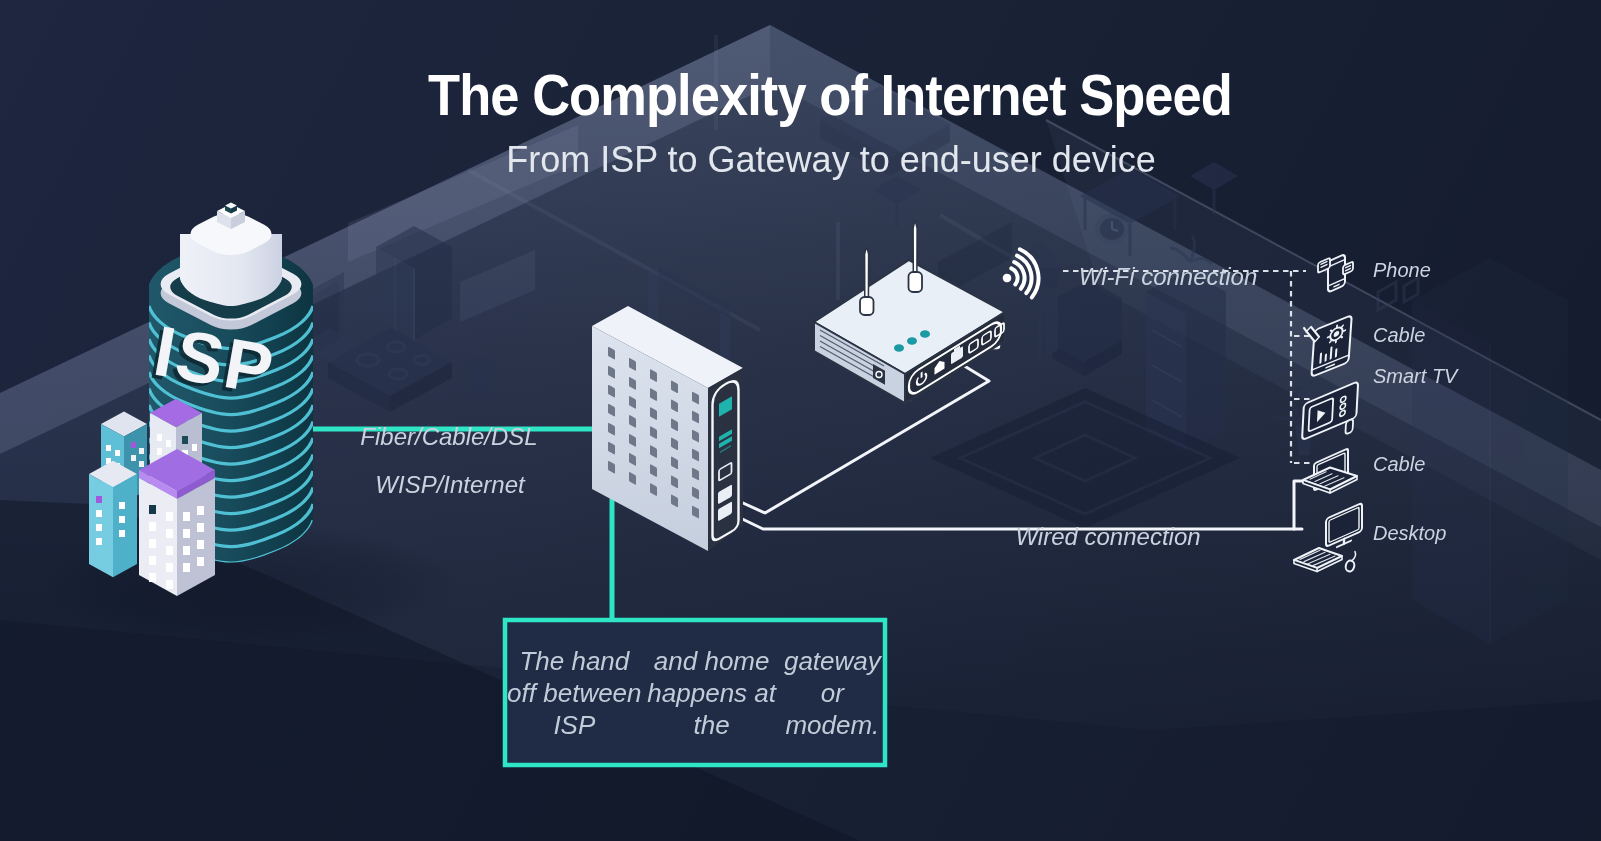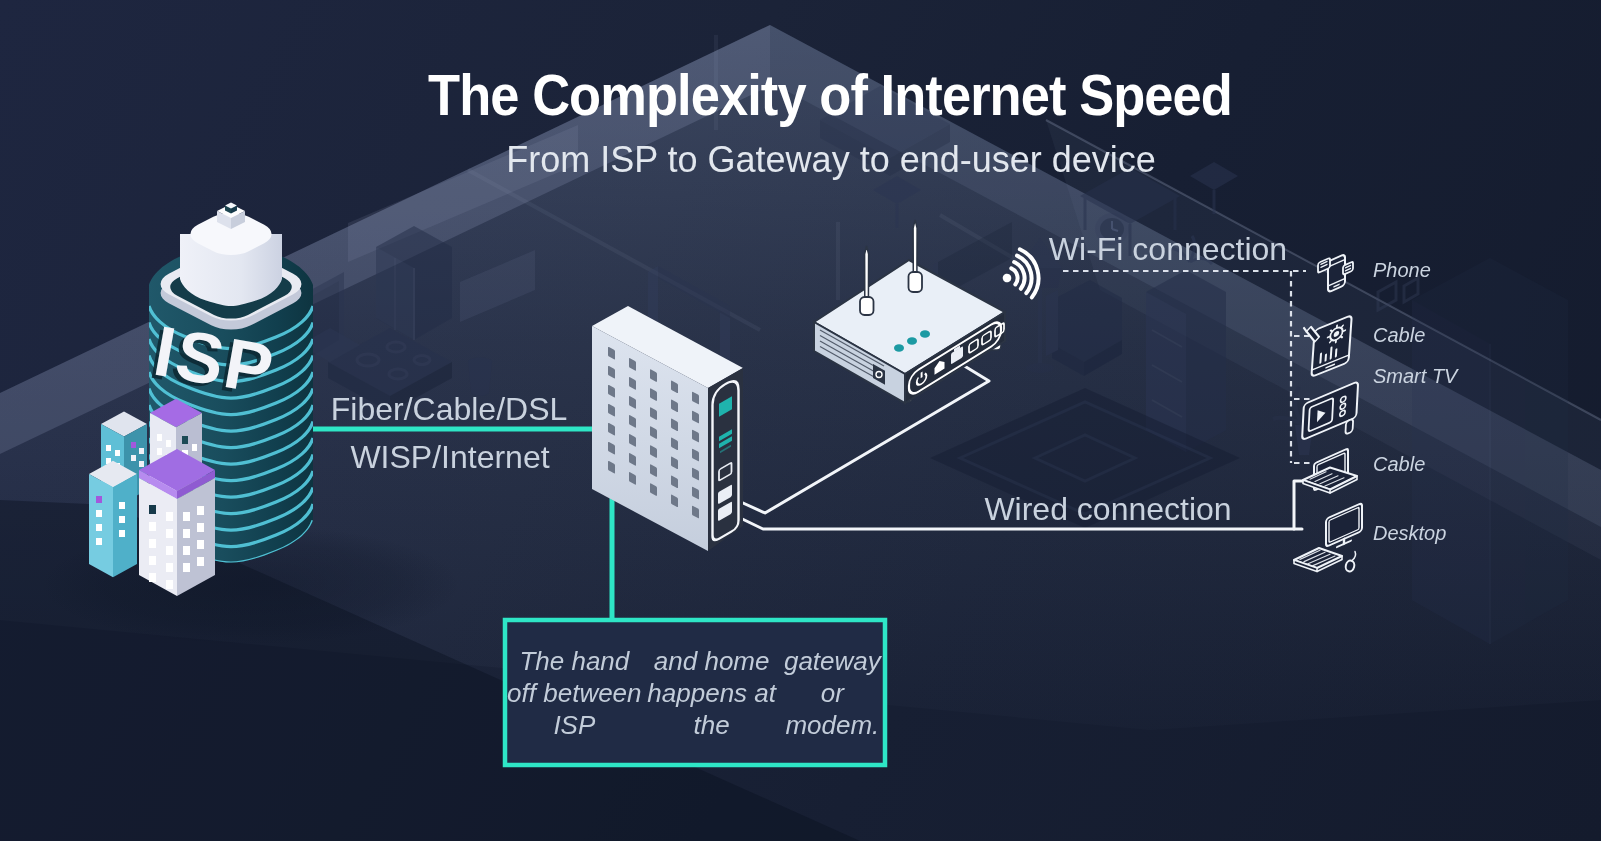--- a/index.html
+++ b/index.html
@@ -11,21 +11,21 @@
   #scene{position:absolute;left:0;top:0;}
   .txt{position:absolute;color:#cdd5e1;white-space:nowrap;}
   .title{
     left:830px;top:62px;transform:translateX(-50%) scaleX(0.92);
     font-size:57px;font-weight:bold;color:#ffffff;letter-spacing:-1px;
   }
   .subtitle{
     left:831px;top:139px;transform:translateX(-50%);
     font-size:36px;font-weight:normal;color:#e2e7ee;letter-spacing:0px;
   }
-  .lbl{font-size:32px;color:#c9d2de;}
+  .lbl{font-style:italic;font-size:24px;color:#c9d2de;margin-top:32px;}
   .lbl.center{transform:translateX(-50%);}
   .fiber{left:449px;top:391px;}
   .wisp{left:450px;top:439px;}
   .wifi{left:1168px;top:231px;}
   .wired{left:1108px;top:491px;}
   .devlbl{position:absolute;left:1373px;font-style:italic;font-size:20px;color:#cbd4e0;transform:translateY(-50%);}
   .callout-text{
     position:absolute;left:505px;top:620px;width:380px;height:145px;
     display:flex;flex-direction:row;justify-content:center;align-items:center;
     font-style:italic;font-size:26px;line-height:32px;color:#c2ccd9;text-align:center;

